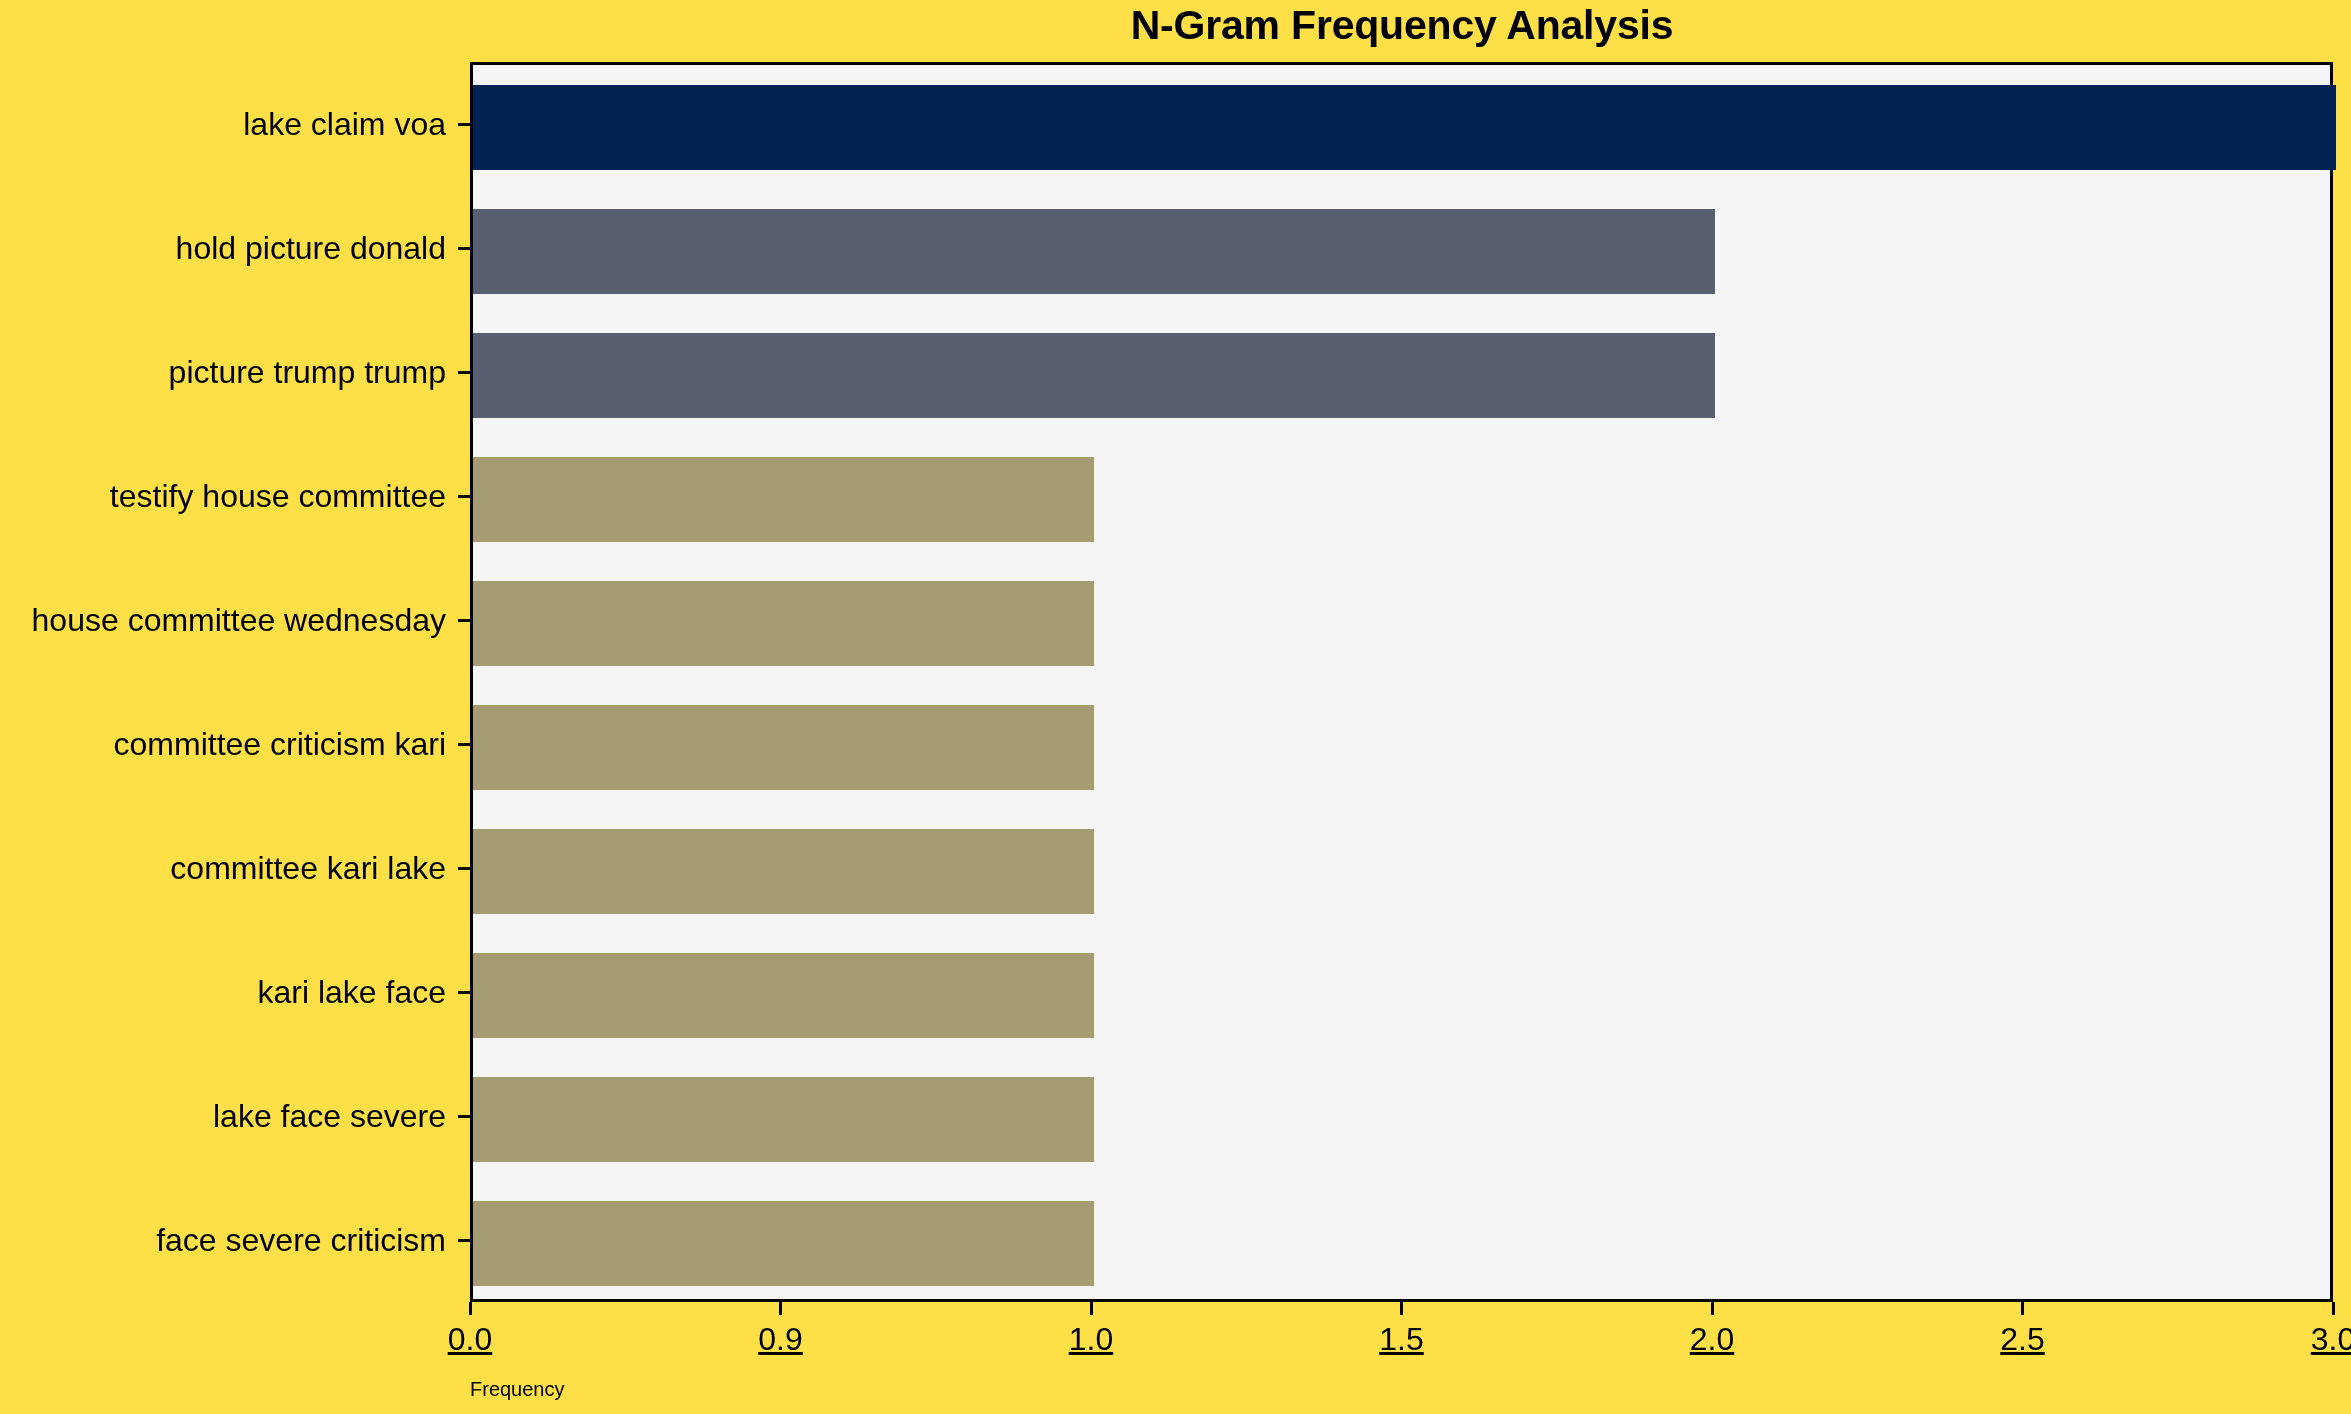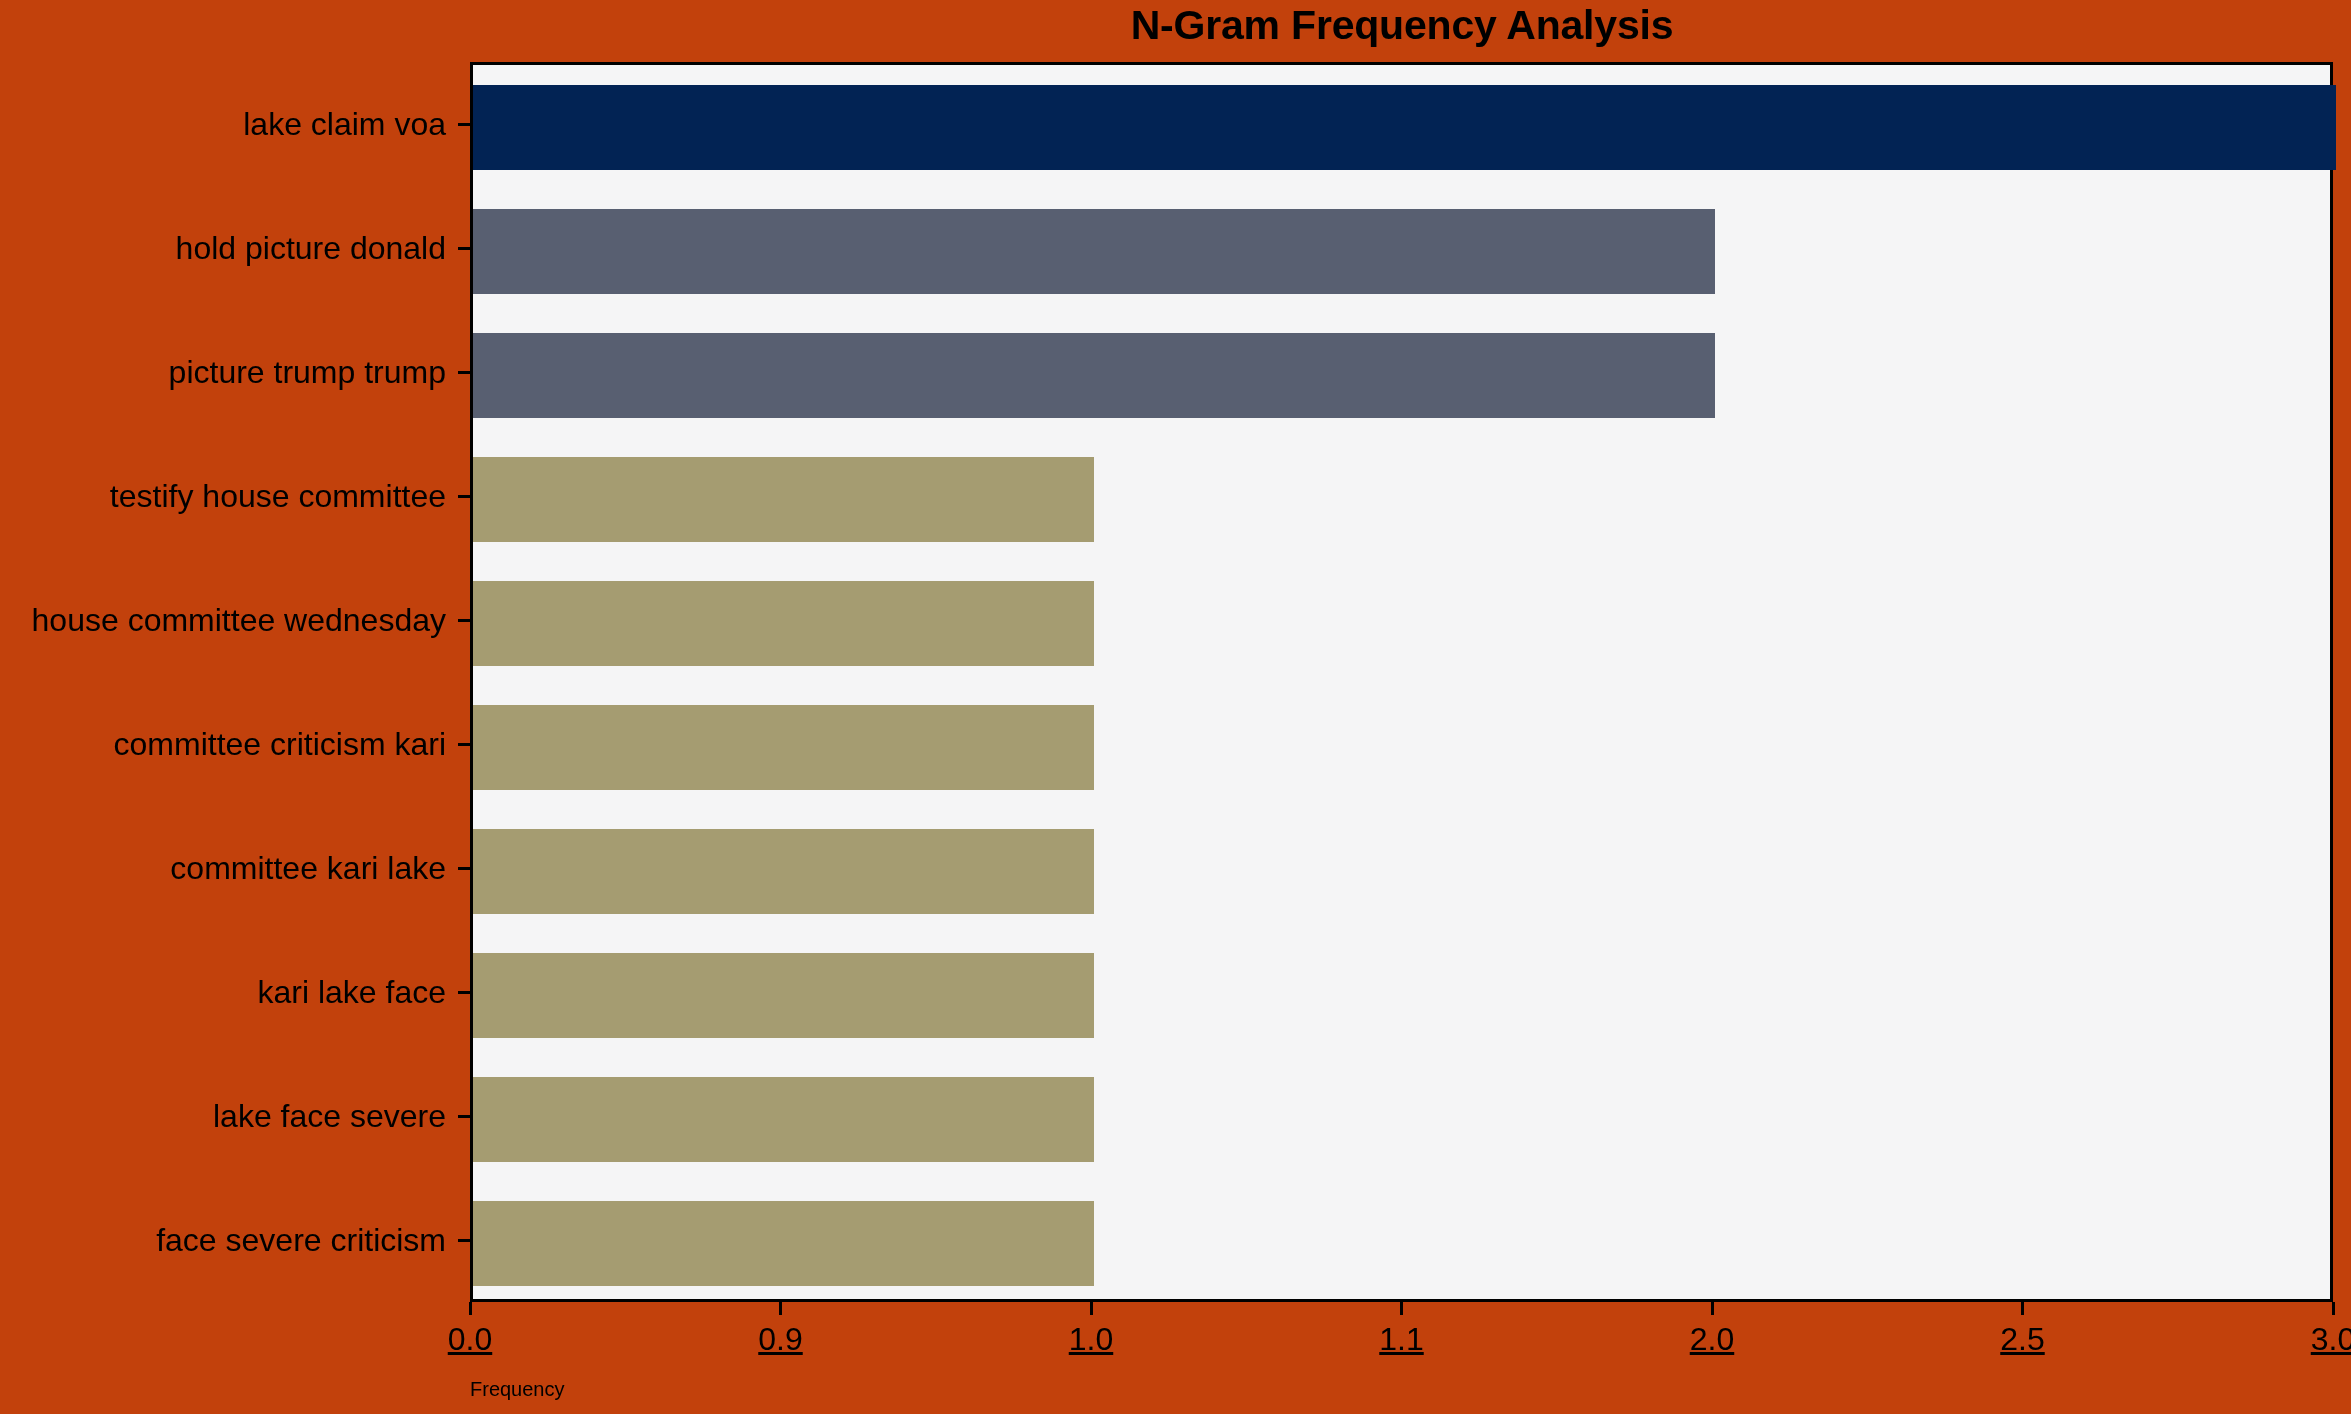--- a/index.html
+++ b/index.html
@@ -12,21 +12,21 @@
     width: 2351px;
     height: 1414px;
     font-family: "Liberation Sans", sans-serif;
     overflow: hidden;
   }
 
   #figure {
     position: relative;
     width: 2351px;
     height: 1414px;
-    background: #c2410c;
+    background: #fde047;
   }
 
   
   #chart-title {
     position: absolute;
     left: 470px;
     top: 2px;
     width: 1864px;
     text-align: center;
     font-size: 41px;
@@ -214,21 +214,21 @@
       <div class="xtick-group" style="left: 310.5px;">
         <div class="xtick-mark"></div>
         <div class="xtick-label">0.9</div>
       </div>
       <div class="xtick-group" style="left: 621px;">
         <div class="xtick-mark"></div>
         <div class="xtick-label">1.0</div>
       </div>
       <div class="xtick-group" style="left: 931.5px;">
         <div class="xtick-mark"></div>
-        <div class="xtick-label">1.1</div>
+        <div class="xtick-label">1.5</div>
       </div>
       <div class="xtick-group" style="left: 1242px;">
         <div class="xtick-mark"></div>
         <div class="xtick-label">2.0</div>
       </div>
       <div class="xtick-group" style="left: 1552.5px;">
         <div class="xtick-mark"></div>
         <div class="xtick-label">2.5</div>
       </div>
       <div class="xtick-group" style="left: 1863px;">

